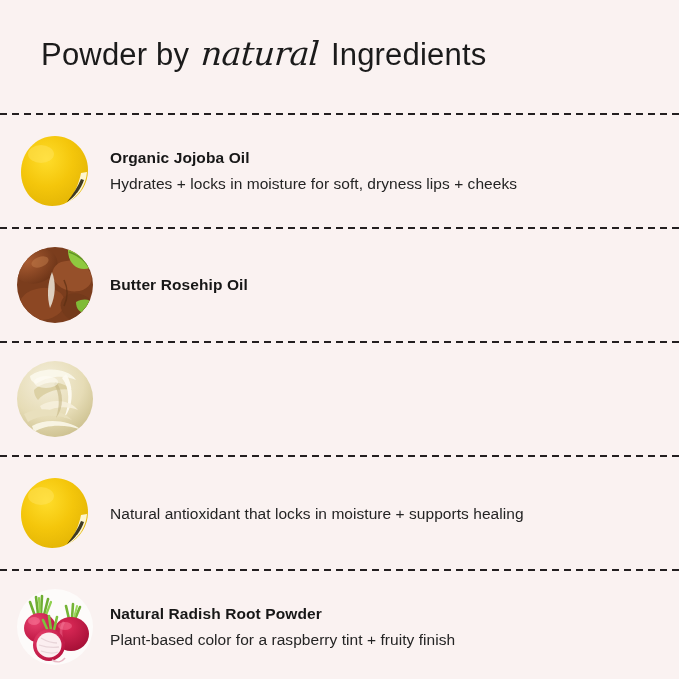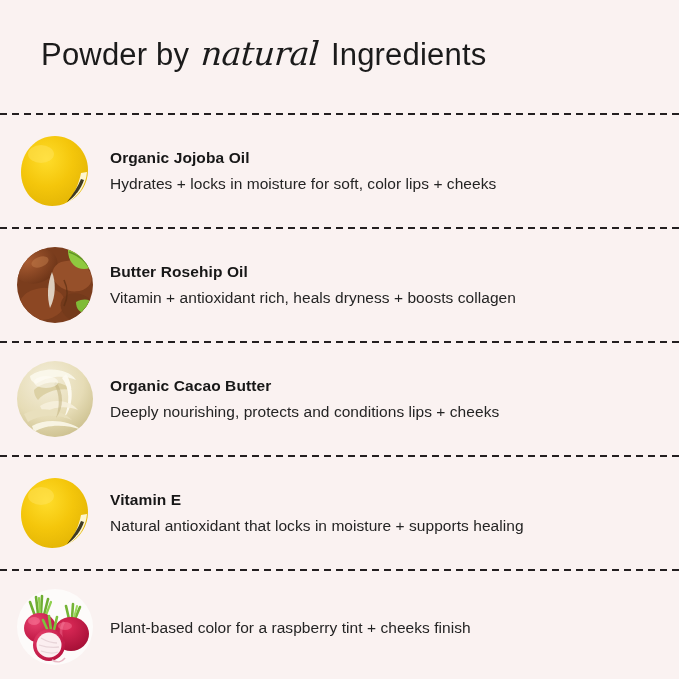--- a/index.html
+++ b/index.html
@@ -133,21 +133,21 @@
             <path d="M39 4 C57 4 72 19 72 38 C72 52 64 64 52 70 C46 73 41 74 36 74 C18 74 5 59 5 40 C5 20 20 4 39 4 Z" fill="url(#gOil)"></path>
             <path d="M71 40 C70 53 63 64 52 70 C58 62 63 52 65 41 Z" fill="#fff9d8" opacity="0.95"></path>
             <path d="M68 48 C65 57 59 65 51 70 C57 62 62 55 65 47 Z" fill="#1d1a06" opacity="0.85"></path>
             <path d="M61 62 C57 67 52 71 47 73 C53 70 58 66 61 61 Z" fill="#fffbe2"></path>
             <ellipse cx="25" cy="22" rx="13" ry="9" fill="#ffe45c" opacity="0.5"></ellipse>
           </svg>
         </div>
       </div>
       <div class="row-text">
         <div class="ing-title">Organic Jojoba Oil</div>
-        <div class="ing-desc">Hydrates + locks in moisture for soft, color lips + cheeks</div>
+        <div class="ing-desc">Hydrates + locks in moisture for soft, dryness lips + cheeks</div>
       </div>
     </div>
 
     <div class="divider"></div>
     <div class="row">
       <div class="thumb-wrap">
         <div class="thumb">
           <svg viewBox="0 0 78 78" xmlns="http://www.w3.org/2000/svg" aria-hidden="true">
             <defs>
               <clipPath id="clipR">
@@ -169,21 +169,20 @@
               <path d="M53 6 C62 9 69 15 73 21" stroke="#5f9327" stroke-width="1.4" fill="none"></path>
               <path d="M60 56 C72 50 79 56 78 66 C68 70 60 66 60 56 Z" fill="#7fbb37"></path>
               <ellipse cx="24" cy="16" rx="9" ry="5" fill="#c17c49" opacity="0.5" transform="rotate(-20 24 16)"></ellipse>
               <path d="M48 34 C52 42 52 52 48 60" stroke="#5d2f13" stroke-width="1.6" fill="none" opacity="0.7"></path>
             </g>
           </svg>
         </div>
       </div>
       <div class="row-text">
         <div class="ing-title">Butter Rosehip Oil</div>
-        <div class="ing-desc">Vitamin + antioxidant rich, heals dryness + boosts collagen</div>
       </div>
     </div>
 
     <div class="divider"></div>
     <div class="row">
       <div class="thumb-wrap">
         <div class="thumb">
           <svg viewBox="0 0 78 78" xmlns="http://www.w3.org/2000/svg" aria-hidden="true">
             <defs>
               <clipPath id="clipC">
@@ -202,24 +201,20 @@
               <path d="M50 14 C58 26 58 46 48 58 C54 44 54 28 46 18 Z" fill="#fdfaf0" opacity="0.95"></path>
               <path d="M24 46 C36 38 54 40 62 50 C52 46 36 46 28 54 Z" fill="#f6f0dc" opacity="0.9"></path>
               <path d="M8 54 C22 46 44 48 56 60 C42 54 24 54 12 62 Z" fill="#e9e0bd"></path>
               <path d="M16 66 C30 58 52 60 66 70 C50 64 30 64 18 72 Z" fill="#fbf7e9" opacity="0.9"></path>
               <path d="M40 22 C48 32 48 48 40 58 C44 46 44 34 38 24 Z" fill="#c4b684" opacity="0.6"></path>
               <ellipse cx="30" cy="22" rx="12" ry="6" fill="#fffdf5" opacity="0.55"></ellipse>
             </g>
           </svg>
         </div>
       </div>
-      <div class="row-text">
-        <div class="ing-title">Organic Cacao Butter</div>
-        <div class="ing-desc">Deeply nourishing, protects and conditions lips + cheeks</div>
-      </div>
     </div>
 
     <div class="divider"></div>
     <div class="row">
       <div class="thumb-wrap">
         <div class="thumb">
           <svg viewBox="0 0 78 78" xmlns="http://www.w3.org/2000/svg" aria-hidden="true">
             <defs>
               <radialGradient id="gOil2" cx="38%" cy="33%" r="72%">
                 <stop offset="0%" stop-color="#ffdd2b"></stop>
@@ -229,21 +224,20 @@
             </defs>
             <path d="M39 4 C57 4 72 19 72 38 C72 52 64 64 52 70 C46 73 41 74 36 74 C18 74 5 59 5 40 C5 20 20 4 39 4 Z" fill="url(#gOil2)"></path>
             <path d="M71 40 C70 53 63 64 52 70 C58 62 63 52 65 41 Z" fill="#fff9d8" opacity="0.95"></path>
             <path d="M68 48 C65 57 59 65 51 70 C57 62 62 55 65 47 Z" fill="#1d1a06" opacity="0.85"></path>
             <path d="M61 62 C57 67 52 71 47 73 C53 70 58 66 61 61 Z" fill="#fffbe2"></path>
             <ellipse cx="25" cy="22" rx="13" ry="9" fill="#ffe45c" opacity="0.5"></ellipse>
           </svg>
         </div>
       </div>
       <div class="row-text">
-        <div class="ing-title">Vitamin E</div>
         <div class="ing-desc">Natural antioxidant that locks in moisture + supports healing</div>
       </div>
     </div>
 
     <div class="divider"></div>
     <div class="row">
       <div class="thumb-wrap">
         <div class="thumb">
           <svg viewBox="0 0 78 78" xmlns="http://www.w3.org/2000/svg" aria-hidden="true">
             <defs>
@@ -300,18 +294,19 @@
               <path d="M25 63 C31 65 37 66 42 64" stroke="#e8d5d9" stroke-width="1.3" fill="none"></path>
 
               <path d="M36 72 C41 75 46 74 49 70" stroke="#e8b9c4" stroke-width="1.6" fill="none"></path>
               <ellipse cx="18" cy="33" rx="6" ry="4" fill="#ff89a6" opacity="0.45"></ellipse>
               <ellipse cx="49" cy="38" rx="7" ry="4" fill="#ff89a6" opacity="0.4"></ellipse>
             </g>
           </svg>
         </div>
       </div>
       <div class="row-text">
-        <div class="ing-desc">Plant-based color for a raspberry tint + cheeks finish</div>
+        <div class="ing-title">Natural Radish Root Powder</div>
+        <div class="ing-desc">Plant-based color for a raspberry tint + fruity finish</div>
       </div>
     </div>
 
   </div>
 </div>
 
 </body></html>

